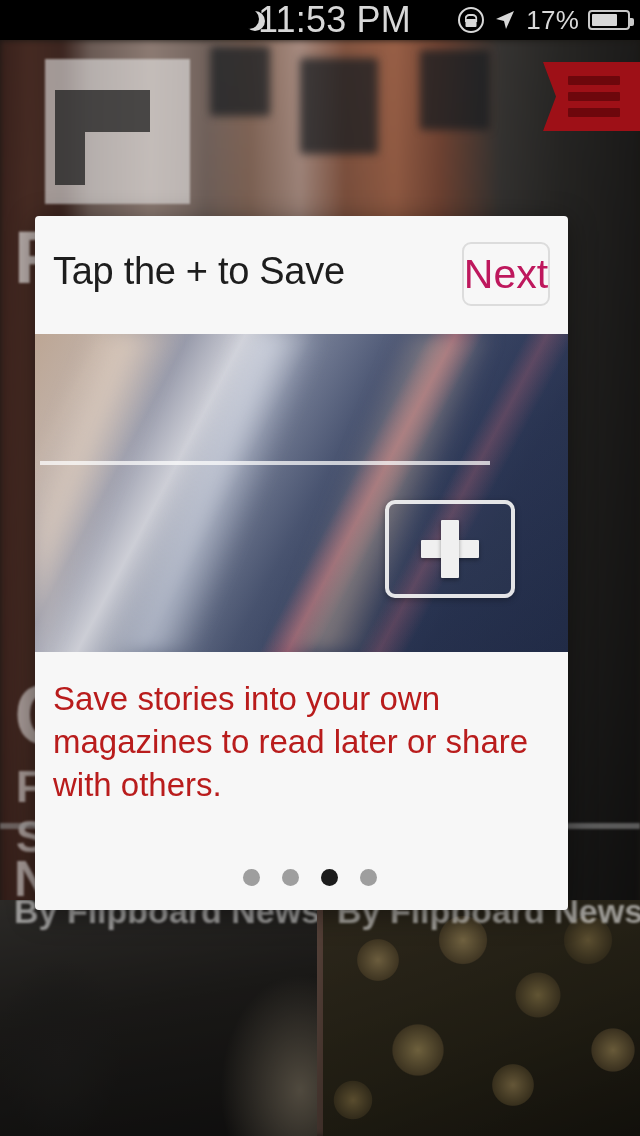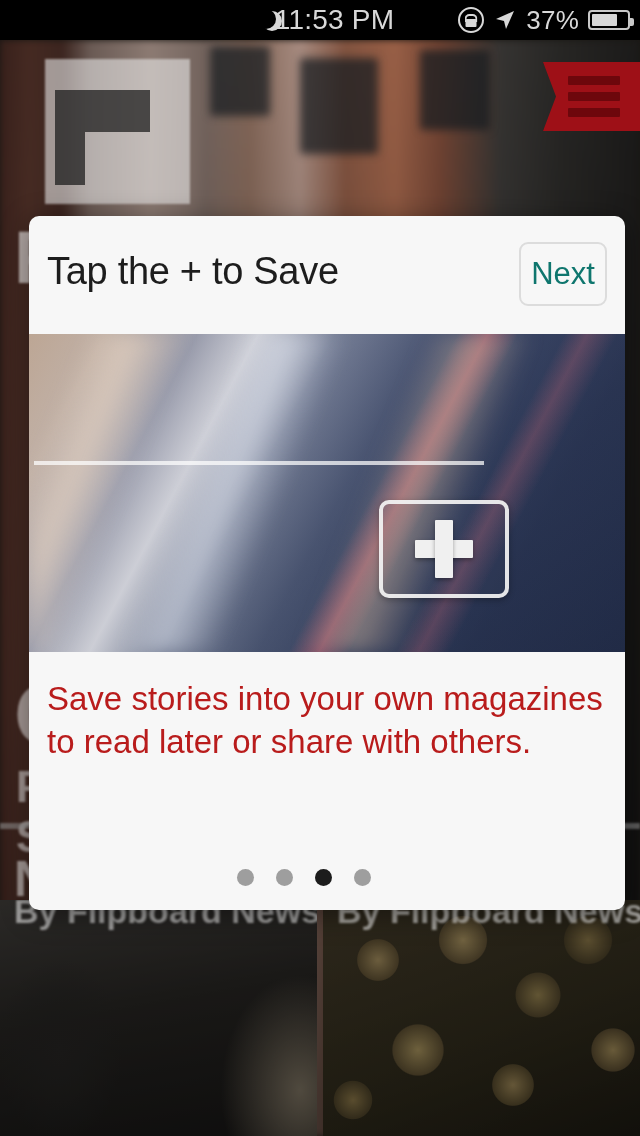--- a/index.html
+++ b/index.html
@@ -39,21 +39,21 @@
   .wifi span:nth-child(3){ width:8px;  height:8px;  top:12px; }
   .wifi b{ position:absolute; left:50%; bottom:0; transform:translateX(-50%);
            width:6px; height:6px; background:#d8d8d8; border-radius:50%; }
 
   .moon{ position:relative; width:20px; height:22px; }
   .moon:before{ content:""; position:absolute; width:20px; height:20px; border-radius:50%;
                 box-shadow:6px 2px 0 0 #d8d8d8; }
   .moon:after{ content:""; position:absolute; left:-2px; top:-1px; width:20px; height:22px;
                border-radius:50%; background:#000; }
 
-  .clock{ font-size:28px; }
+  .clock{ font-size:36px; }
 
   .rotlock{ position:relative; width:26px; height:26px; border:2px solid #d8d8d8;
             border-radius:50%; }
   .rotlock:before{ content:""; position:absolute; left:50%; top:5px; transform:translateX(-50%);
                    width:9px; height:6px; border:2px solid #d8d8d8; border-bottom:none;
                    border-radius:5px 5px 0 0; }
   .rotlock:after{ content:""; position:absolute; left:50%; top:10px; transform:translateX(-50%);
                   width:11px; height:8px; background:#d8d8d8; border-radius:1px; }
 
   .pct{ font-size:26px; }
@@ -130,31 +130,31 @@
       radial-gradient(circle 27px at 290px 150px, #b49c63 0%, #655536 78%, rgba(0,0,0,0) 82%),
       radial-gradient(circle 24px at 30px 200px, #9a8450 0%, #564a2e 78%, rgba(0,0,0,0) 82%),
       linear-gradient(160deg,#4f4530 0%, #35301f 60%, #1f1c14 100%);
   }
   .tile-shade{ position:absolute; inset:0; background:rgba(0,0,0,.42); }
   .tile-byline{ position:absolute; left:14px; top:-8px; color:rgba(255,255,255,.55);
                 font-size:34px; font-weight:bold; filter:blur(1.2px); white-space:nowrap; }
 
   
   .modal{
-    position:absolute; left:29px; top:216px; width:596px; height:694px;
-    background:#f7f7f7; border-radius:10px; overflow:hidden; z-index:40;
+    position:absolute; left:35px; top:216px; width:533px; height:694px;
+    background:#f7f7f7; border-radius:4px; overflow:hidden; z-index:40;
     box-shadow:0 5px 28px rgba(0,0,0,.42);
   }
   .modal-head{ position:relative; height:118px; }
   .modal-title{ position:absolute; left:18px; top:34px; font-size:38px; color:#1d1d1d;
                 font-weight:normal; letter-spacing:-.3px; }
   .next-btn{
     position:absolute; right:18px; top:26px; width:88px; height:64px;
     border:2px solid #dcdcdc; border-radius:9px; background:transparent;
-    color:#0f766e; font-size:31px; font-family:"Liberation Sans", sans-serif;
+    color:#be185d; font-size:41px; font-family:"Liberation Sans", sans-serif;
     display:flex; align-items:center; justify-content:center; cursor:pointer;
   }
 
   .hero{ position:relative; height:318px; overflow:hidden;
     background:
       linear-gradient(118deg, rgba(255,180,150,0) 56%, rgba(255,110,120,.40) 60%, rgba(255,160,170,0) 64%),
       linear-gradient(118deg, rgba(255,210,190,0) 70%, rgba(255,120,130,.22) 73%, rgba(255,200,200,0) 77%),
       linear-gradient(118deg,
         rgba(214,186,160,.85) 0%,
         rgba(228,206,186,.80) 10%,
@@ -244,21 +244,21 @@
   <div class="statusbar">
     <div class="sb-center">
       <span class="moon"></span>
       <span class="clock">11:53 PM</span>
     </div>
     <div class="sb-right">
       <span class="rotlock"></span>
       <svg width="24" height="24" viewBox="0 0 24 24">
         <path d="M21 3 L3 11 L11 13 L13 21 Z" fill="#d8d8d8"></path>
       </svg>
-      <span class="pct">37%</span>
+      <span class="pct">17%</span>
       <span class="battery">
           <i style="width:73%"></i>
         </span>
     </div>
   </div>
 
   <div class="modal">
 
     <div class="modal-head">
       <div class="modal-title">Tap the + to Save</div>

